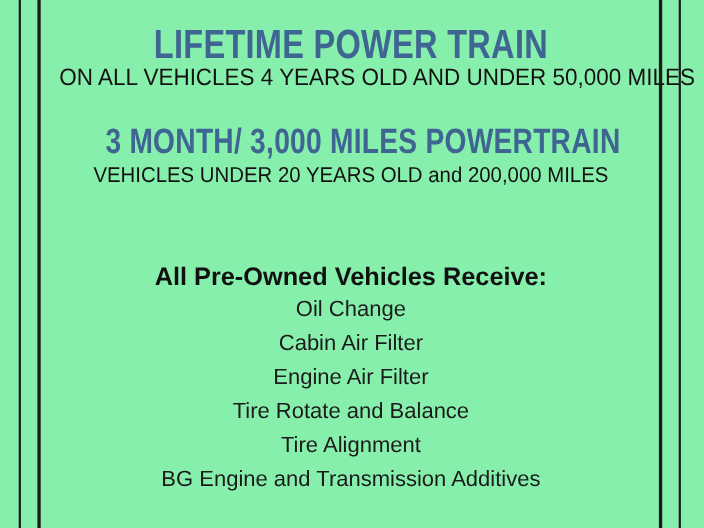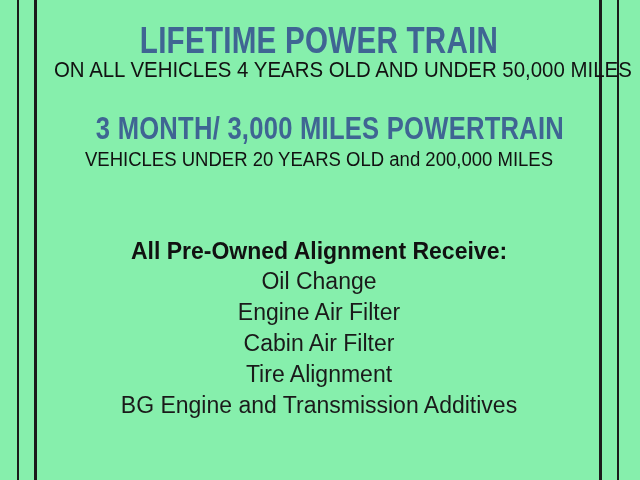--- a/index.html
+++ b/index.html
@@ -111,21 +111,21 @@
     font-family: "Liberation Sans", sans-serif;
     font-weight: bold;
     font-size: 23px;
     line-height: 30px;
     white-space: nowrap;
   }
   .service-item {
     color: #1a1a1a;
     font-family: "Liberation Sans", sans-serif;
     font-weight: normal;
-    font-size: 23px;
+    font-size: 20px;
     line-height: 31px;
     white-space: nowrap;
   }
 </style>
 </head>
 <body>
 
 <div id="poster">
 
   <div class="rule rule-left-outer"></div>
@@ -137,23 +137,24 @@
 
     <div class="display-heading heading-1">LIFETIME POWER TRAIN</div>
 
     <div class="subtitle subtitle-1">ON ALL VEHICLES 4 YEARS OLD AND UNDER 50,000 MILES</div>
 
     <div class="display-heading heading-2">3 MONTH/ 3,000 MILES POWERTRAIN</div>
 
     <div class="subtitle subtitle-2">VEHICLES UNDER 20 YEARS OLD and 200,000 MILES</div>
 
     <div class="services">
-      <div class="services-title">All Pre-Owned Alignment Receive:</div>
+      <div class="services-title">All Pre-Owned Vehicles Receive:</div>
 
       <div class="service-item">Oil Change</div>
+      <div class="service-item">Cabin Air Filter</div>
       <div class="service-item">Engine Air Filter</div>
-      <div class="service-item">Cabin Air Filter</div>
+      <div class="service-item">Tire Rotate and Balance</div>
       <div class="service-item">Tire Alignment</div>
       <div class="service-item">BG Engine and Transmission Additives</div>
     </div>
 
   </div>
 </div>
 
 </body></html>

